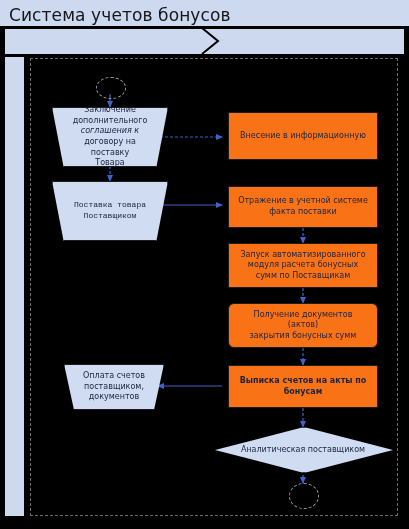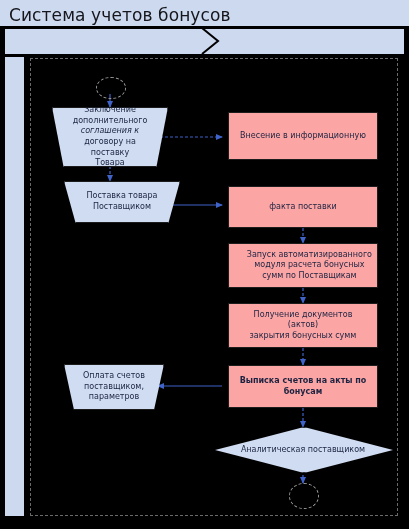--- a/index.html
+++ b/index.html
@@ -33,21 +33,21 @@
     border:1px dashed #6b6b6b;box-sizing:border-box;
   }
 
   
   #connector-layer{position:absolute;left:0;top:0;width:409px;height:529px;}
 
   
   .node{position:absolute;box-sizing:border-box;display:flex;
         align-items:center;justify-content:center;text-align:center;
         font-size:8px;line-height:1.32;color:#1b2340;padding:6px 5px;}
-  .rect{background:#fca5a5;border:1px solid #1c1c1c;}
+  .rect{background:#f97316;border:1px solid #1c1c1c;}
   .trap{background:#cfdcf1;border:1px solid #1c1c1c;
         clip-path:polygon(0% 0%,100% 0%,90% 100%,10% 100%);}
   .trap-inner{width:76%;}
   .diamond-wrap{position:absolute;}
   .diamond-shape{position:absolute;left:0;top:0;width:100%;height:100%;
         background:#cfdcf1;border:1px solid #1c1c1c;
         clip-path:polygon(50% 0%,100% 50%,50% 100%,0% 50%);}
   .diamond-label{position:absolute;left:0;top:0;width:100%;height:100%;
         display:flex;align-items:center;justify-content:center;
         font-size:8px;color:#1b2340;text-align:center;}
@@ -95,67 +95,68 @@
 <div class="node trap" style="left:52px;top:107px;width:116px;height:60px;">
   <div class="trap-inner">
     <div>Заключение</div>
     <div>дополнительного</div>
     <div class="em">соглашения к</div>
     <div>договору на поставку</div>
     <div>Товара</div>
   </div>
 </div>
 
-<div class="node trap" style="left:64px;top:181px;width:116px;height:42px;">
+<div class="node trap" style="left:52px;top:181px;width:116px;height:60px;font-family:Liberation Mono, monospace;">
   <div class="trap-inner">
     <div>Поставка товара</div>
     <div>Поставщиком</div>
   </div>
 </div>
 
 <div class="node rect" style="left:228px;top:112px;width:150px;height:48px;">
   <div>
     <div>Внесение в информационную</div>
   </div>
 </div>
 
 <div class="node rect" style="left:228px;top:186px;width:150px;height:42px;">
   <div>
+    <div>Отражение в учетной системе</div>
     <div>факта поставки</div>
   </div>
 </div>
 
-<div class="node rect" style="left:228px;top:243px;width:150px;height:45px;justify-content:flex-end;">
+<div class="node rect" style="left:228px;top:243px;width:150px;height:45px;">
   <div>
     <div>Запуск автоматизированного</div>
     <div>модуля расчета бонусных</div>
     <div>сумм по Поставщикам</div>
   </div>
 </div>
 
-<div class="node rect" style="left:228px;top:303px;width:150px;height:45px;">
+<div class="node rect" style="left:228px;top:303px;width:150px;height:45px;border-radius:6px;">
   <div>
     <div>Получение документов</div>
     <div>(актов)</div>
     <div>закрытия бонусных сумм</div>
   </div>
 </div>
 
 <div class="node rect" style="left:228px;top:365px;width:150px;height:43px;font-weight:bold;">
   <div>
     <div>Выписка счетов на акты по</div>
     <div>бонусам</div>
   </div>
 </div>
 
 <div class="node trap" style="left:64px;top:364px;width:100px;height:46px;">
   <div class="trap-inner">
     <div>Оплата счетов</div>
     <div>поставщиком,</div>
-    <div>параметров</div>
+    <div>документов</div>
   </div>
 </div>
 
 <div class="diamond-wrap" style="left:215px;top:427px;width:176px;height:44px;">
   <div class="diamond-shape"></div>
   <div class="diamond-label">Аналитическая поставщиком</div>
 </div>
 
 <div class="terminator" style="left:289px;top:483px;width:28px;height:24px;"></div>
 

